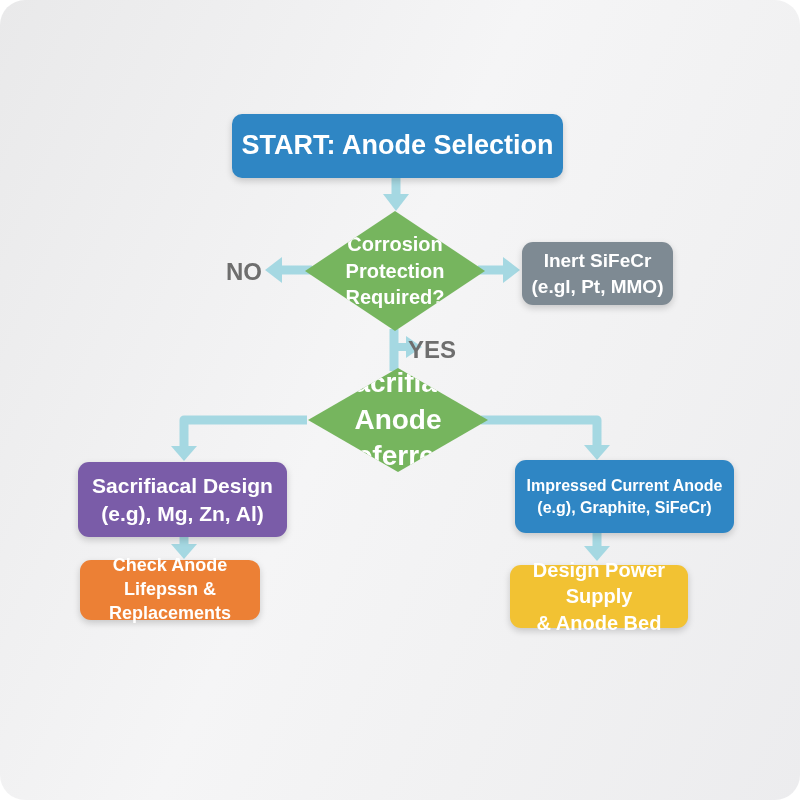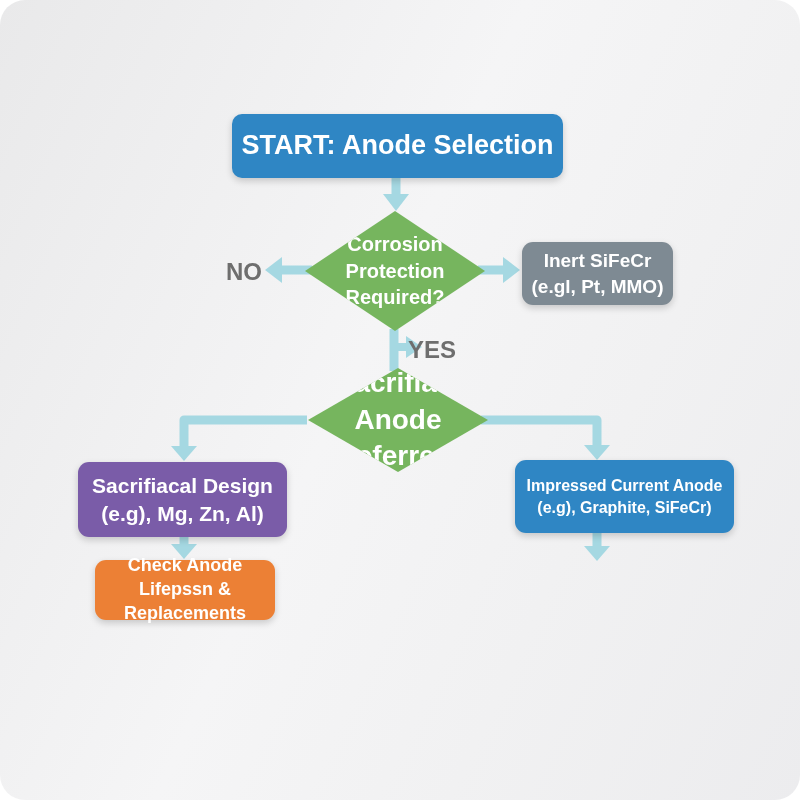--- a/index.html
+++ b/index.html
@@ -57,21 +57,21 @@
     left: 522px; top: 242px; width: 151px; height: 63px;
     background: #7e8a93;
     font-size: 19px;
   }
   .sacrificial-box {
     left: 78px; top: 462px; width: 209px; height: 75px;
     background: #7a5ca8;
     font-size: 21px;
   }
   .check-box {
-    left: 95px; top: 560px; width: 180px; height: 60px;
+    left: 80px; top: 560px; width: 180px; height: 60px;
     background: #ec8035;
     font-size: 18px;
   }
   .impressed-box {
     left: 488px; top: 460px; width: 219px; height: 73px;
     background: #2f86c4;
     font-size: 16px;
     margin-left: 27px;
   }
   .design-box {
@@ -162,14 +162,16 @@
 
   <div class="node rect sacrificial-box">Sacrifiacal Design
 (e.g), Mg, Zn, Al)</div>
 
   <div class="node rect check-box">Check Anode
 Lifepssn &amp; Replacements</div>
 
   <div class="node rect impressed-box">Impressed Current Anode
 (e.g), Graphite, SiFeCr)</div>
 
+  <div class="node rect design-box">Design Power Supply
+&amp; Anode Bed</div>
 
 </div>
 
 </body></html>

